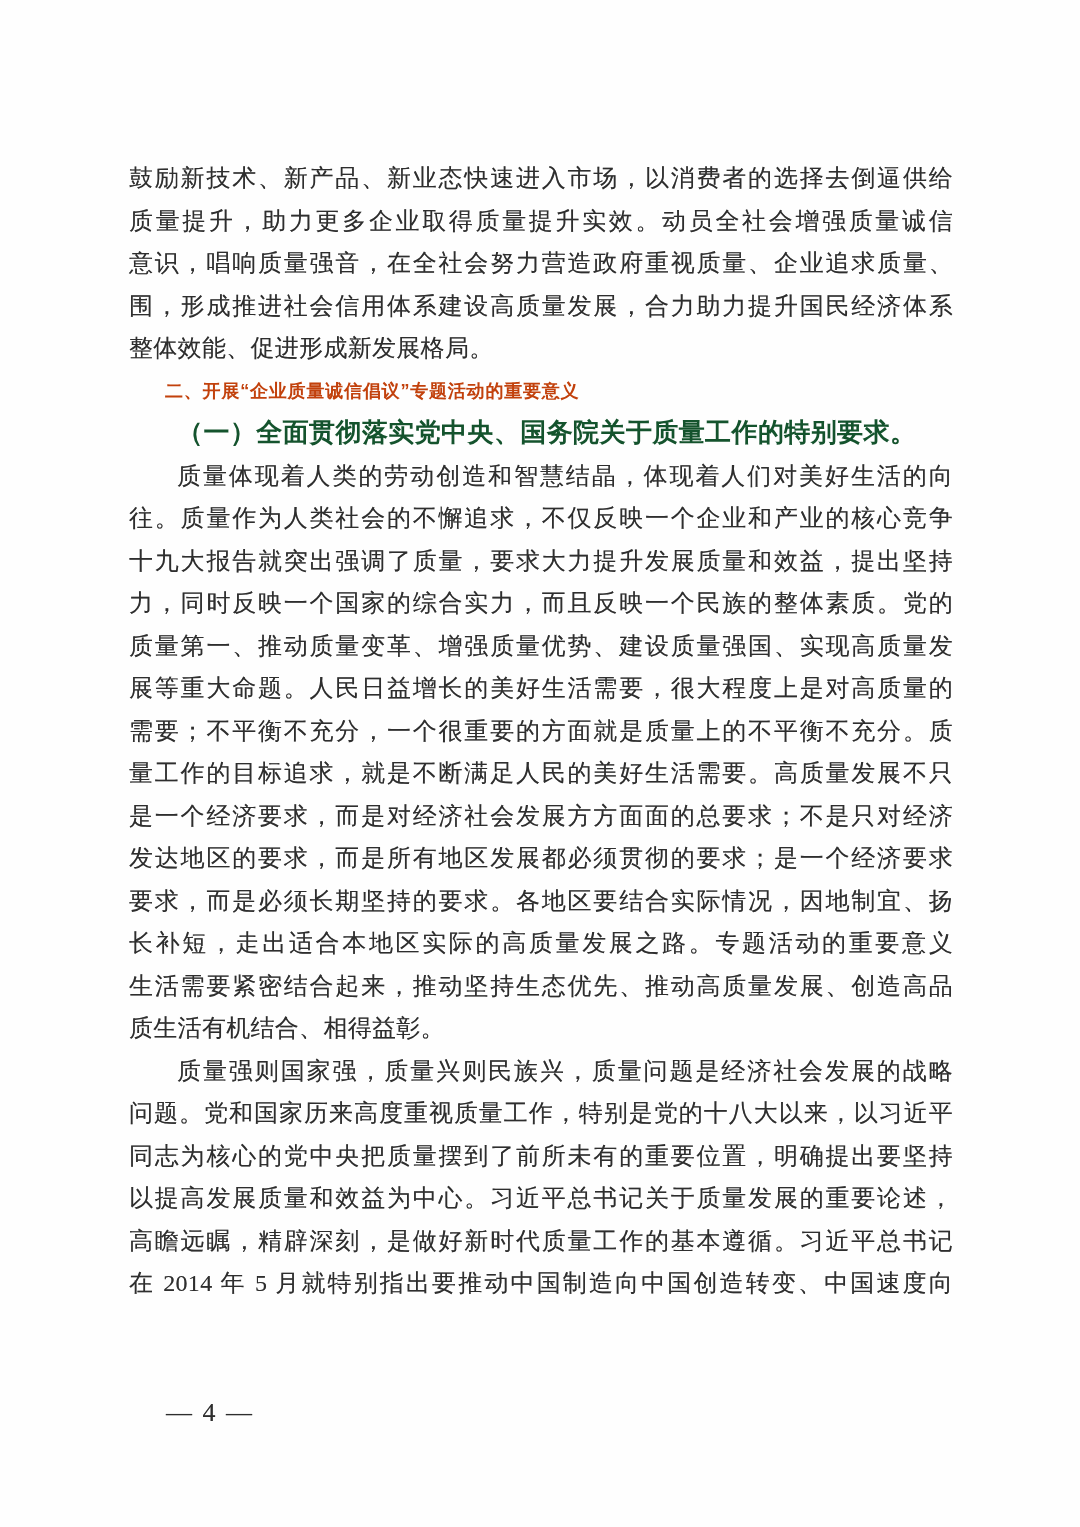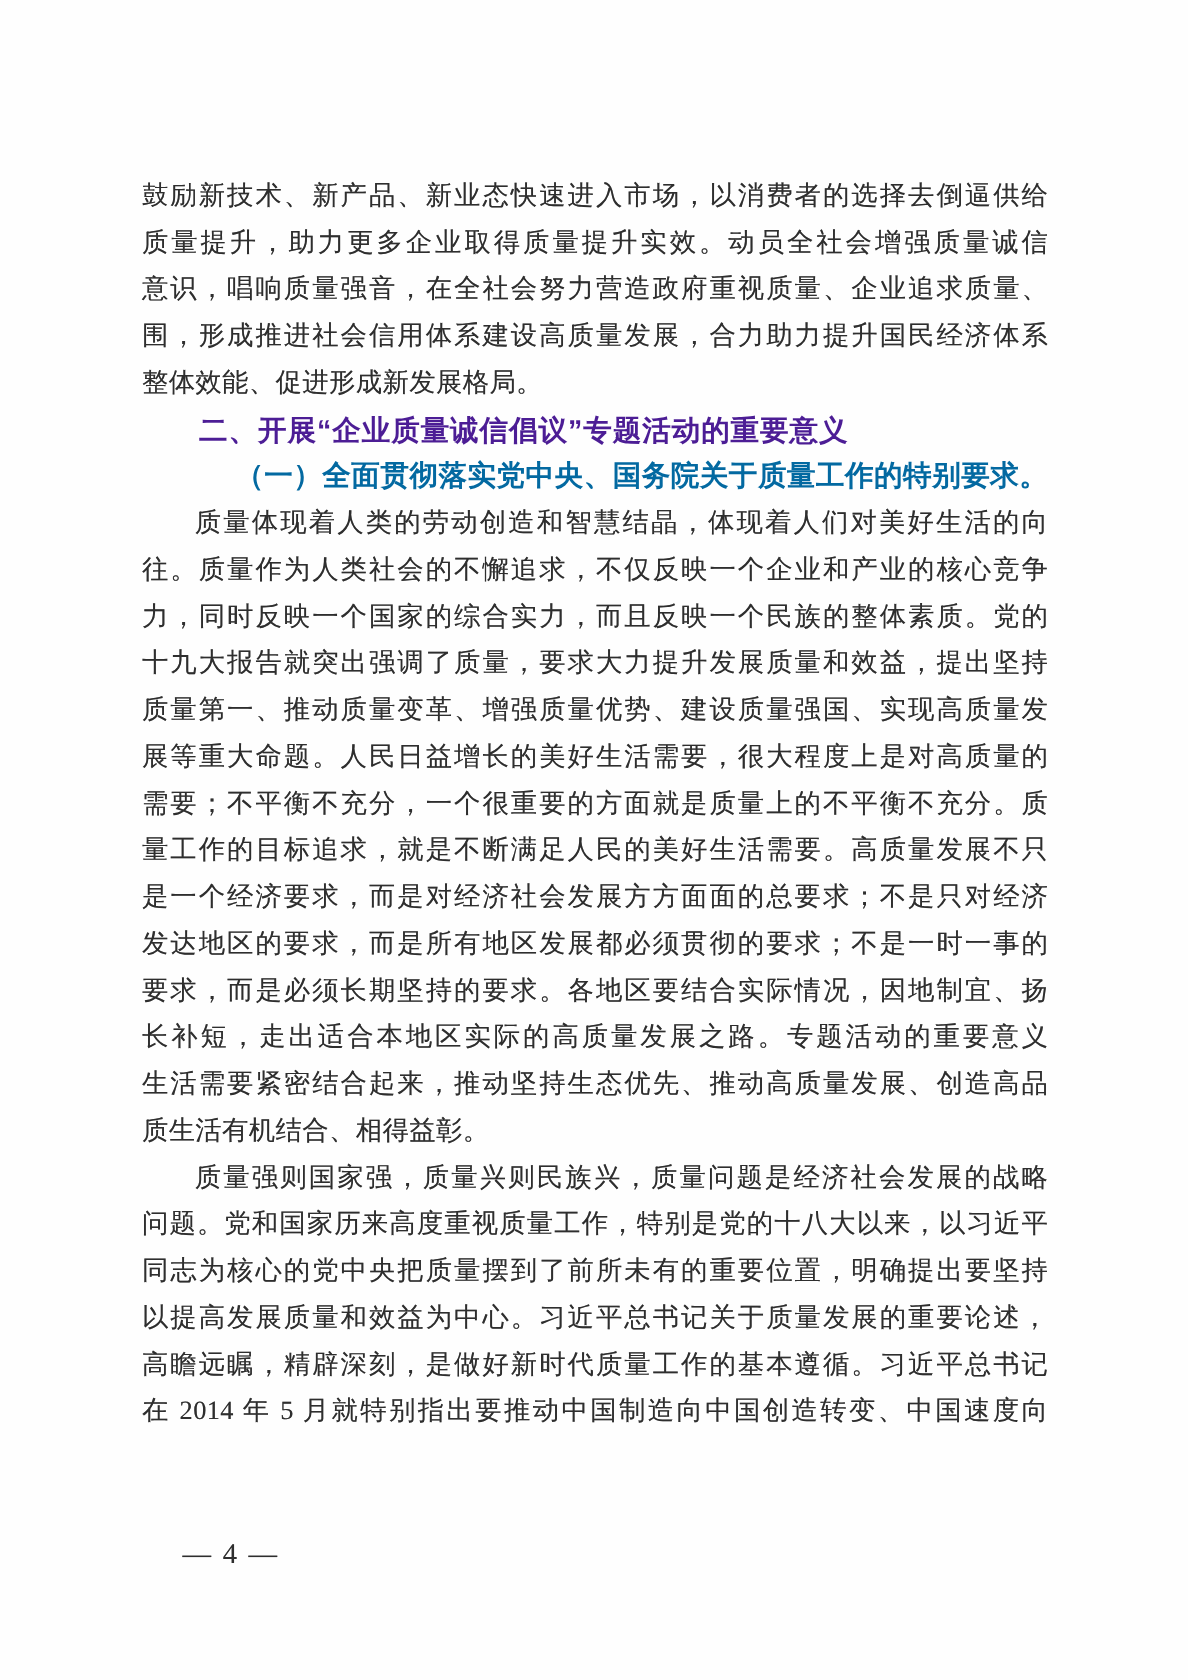--- a/index.html
+++ b/index.html
@@ -36,41 +36,40 @@
   .line.first {
     text-indent: 2em;
   }
   .line.end {
     text-align: center;
     text-align-last: left;
   }
   .heading-1 {
     margin: 0;
     padding-left: 2em;
-    font-size: 26px;
+    font-size: 18px;
     line-height: 42.5px;
     height: 42.5px;
     font-weight: bold;
     font-family: "Liberation Sans", "DejaVu Sans", sans-serif;
-    color: #4c1d95;
+    color: #c2410c;
     letter-spacing: 0.8px;
     white-space: nowrap;
   }
   .heading-2 {
     margin: 0;
     padding-left: 1.85em;
     font-size: 26px;
     line-height: 42.5px;
     height: 42.5px;
     font-weight: bold;
     font-family: "Liberation Serif", "DejaVu Serif", serif;
-    color: #0369a1;
+    color: #14532d;
     letter-spacing: 0.4px;
     white-space: nowrap;
-    text-align: right;
   }
   .page-number {
     position: absolute;
     left: 166px;
     top: 1396px;
     font-size: 26px;
     line-height: 34px;
     color: #2e2e2e;
     font-family: "Liberation Serif", "DejaVu Serif", serif;
     letter-spacing: 2px;
@@ -87,28 +86,28 @@
     <div class="line">质量提升，助力更多企业取得质量提升实效。动员全社会增强质量诚信</div>
     <div class="line">意识，唱响质量强音，在全社会努力营造政府重视质量、企业追求质量、</div>
     <div class="line">围，形成推进社会信用体系建设高质量发展，合力助力提升国民经济体系</div>
     <div class="line end">整体效能、促进形成新发展格局。</div>
 
     <h2 class="heading-1">二、开展“企业质量诚信倡议”专题活动的重要意义</h2>
     <h3 class="heading-2">（一）全面贯彻落实党中央、国务院关于质量工作的特别要求。</h3>
 
     <div class="line first">质量体现着人类的劳动创造和智慧结晶，体现着人们对美好生活的向</div>
     <div class="line">往。质量作为人类社会的不懈追求，不仅反映一个企业和产业的核心竞争</div>
+    <div class="line">十九大报告就突出强调了质量，要求大力提升发展质量和效益，提出坚持</div>
     <div class="line">力，同时反映一个国家的综合实力，而且反映一个民族的整体素质。党的</div>
-    <div class="line">十九大报告就突出强调了质量，要求大力提升发展质量和效益，提出坚持</div>
     <div class="line">质量第一、推动质量变革、增强质量优势、建设质量强国、实现高质量发</div>
     <div class="line">展等重大命题。人民日益增长的美好生活需要，很大程度上是对高质量的</div>
     <div class="line">需要；不平衡不充分，一个很重要的方面就是质量上的不平衡不充分。质</div>
     <div class="line">量工作的目标追求，就是不断满足人民的美好生活需要。高质量发展不只</div>
     <div class="line">是一个经济要求，而是对经济社会发展方方面面的总要求；不是只对经济</div>
-    <div class="line">发达地区的要求，而是所有地区发展都必须贯彻的要求；不是一时一事的</div>
+    <div class="line">发达地区的要求，而是所有地区发展都必须贯彻的要求；是一个经济要求</div>
     <div class="line">要求，而是必须长期坚持的要求。各地区要结合实际情况，因地制宜、扬</div>
     <div class="line">长补短，走出适合本地区实际的高质量发展之路。专题活动的重要意义</div>
     <div class="line">生活需要紧密结合起来，推动坚持生态优先、推动高质量发展、创造高品</div>
     <div class="line end">质生活有机结合、相得益彰。</div>
 
     <div class="line first">质量强则国家强，质量兴则民族兴，质量问题是经济社会发展的战略</div>
     <div class="line">问题。党和国家历来高度重视质量工作，特别是党的十八大以来，以习近平</div>
     <div class="line">同志为核心的党中央把质量摆到了前所未有的重要位置，明确提出要坚持</div>
     <div class="line">以提高发展质量和效益为中心。习近平总书记关于质量发展的重要论述，</div>
     <div class="line">高瞻远瞩，精辟深刻，是做好新时代质量工作的基本遵循。习近平总书记</div>

